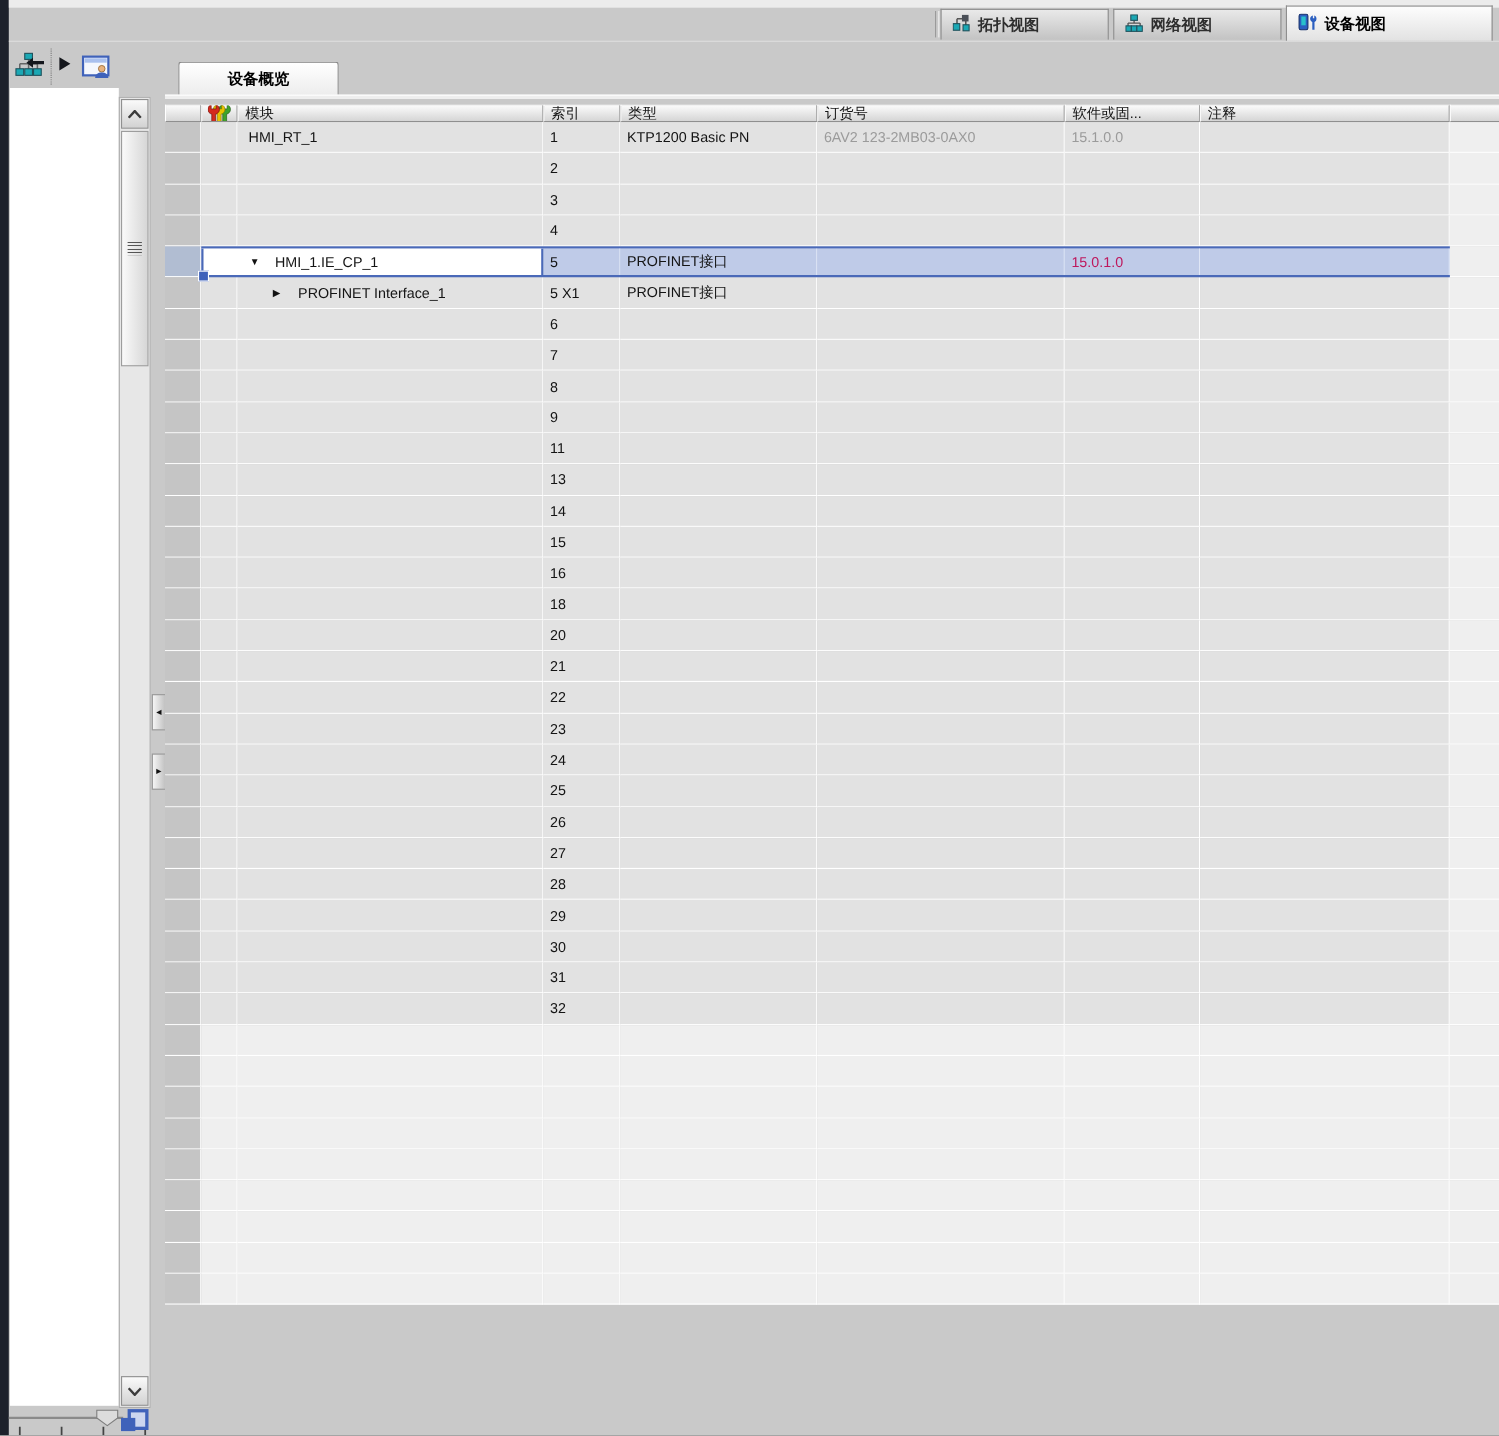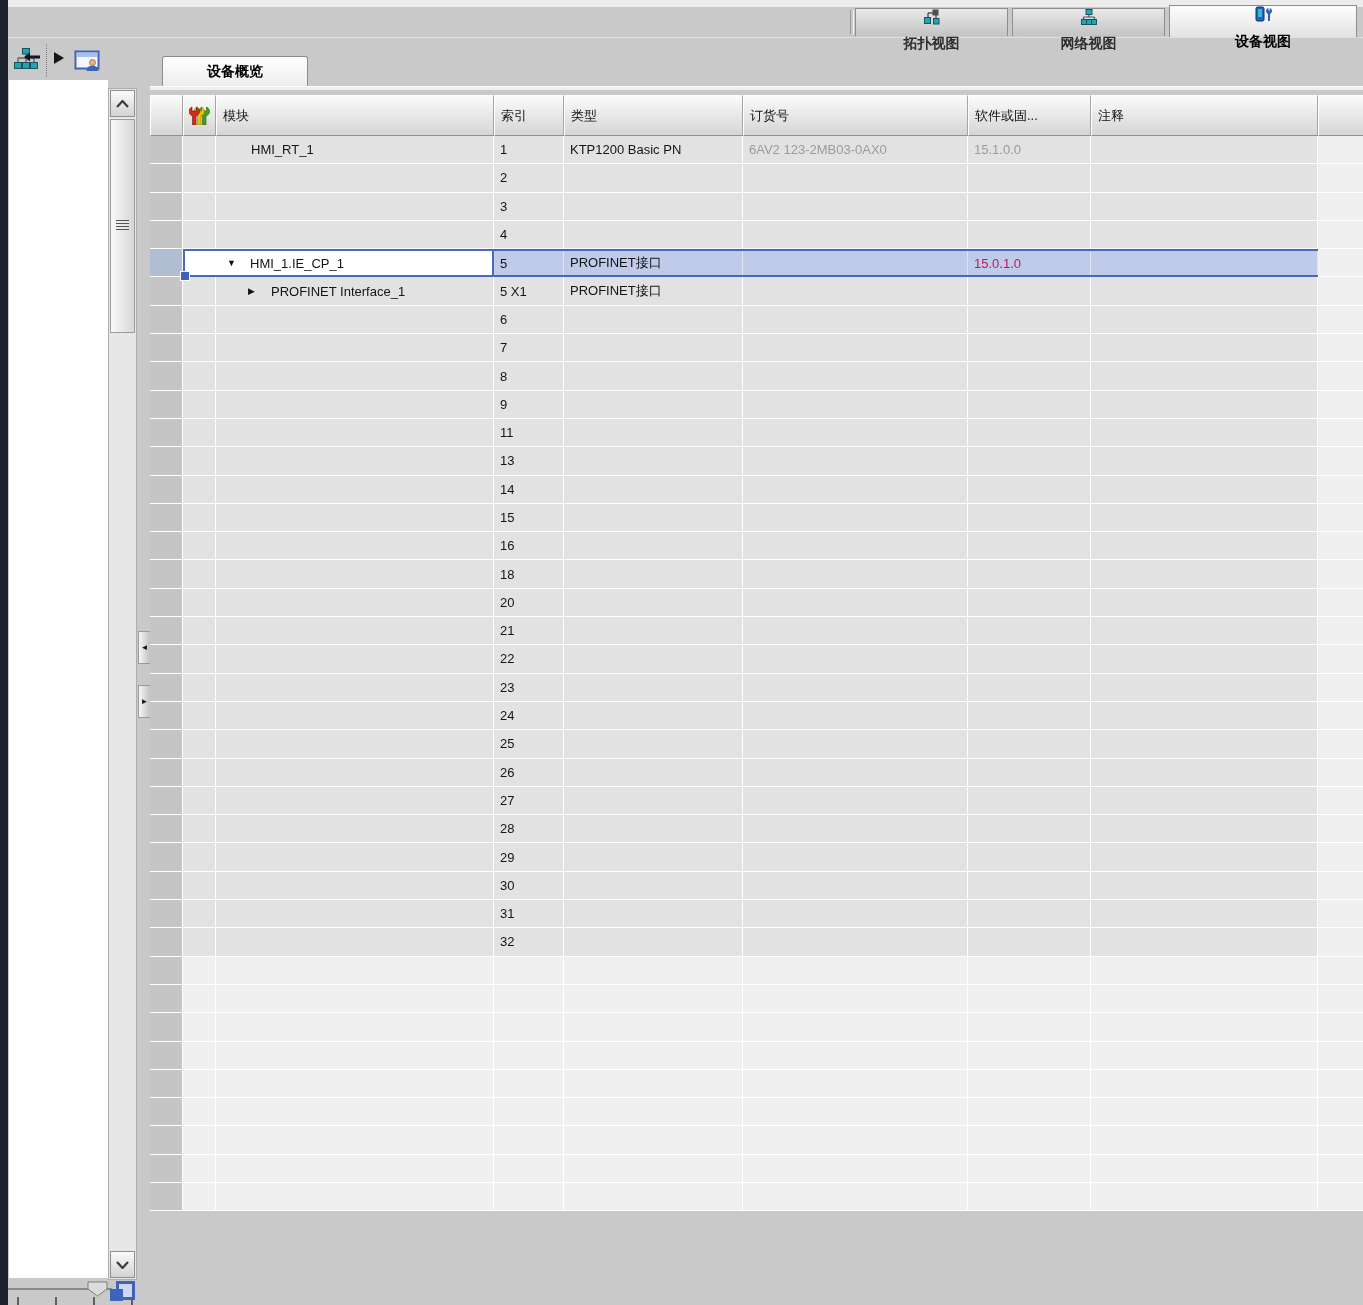--- a/index.html
+++ b/index.html
@@ -12,21 +12,21 @@
   
   .dark-strip{position:absolute;left:0;top:0;width:8px;height:1305px;background:#1d212b;}
   .top-light{position:absolute;left:8px;top:0;width:1355px;height:7px;background:#ececec;}
   .tabbar-line{position:absolute;left:8px;top:37px;width:1355px;height:1px;background:#dedede;}
 
   
   .vtab{position:absolute;top:8px;height:28px;box-sizing:border-box;
     display:flex;align-items:center;gap:7px;padding:0 10px;
     background:linear-gradient(#e9e9e9,#c3c3c3);
     border:1px solid #8e8e8e;border-bottom:none;
-    font-weight:bold;font-size:14px;color:#2e2e2e;flex-direction:column;}
+    font-weight:bold;font-size:14px;color:#2e2e2e;}
   .vtab.active{top:5px;height:32px;background:linear-gradient(#fdfdfd,#e2e2e2);color:#000;align-items:center;}
   .vtab-groove{position:absolute;top:10px;height:24px;width:2px;border-left:1px solid #9a9a9a;border-right:1px solid #f2f2f2;}
 
   
   .tool-icon{position:absolute;cursor:default;}
   .dotted-sep{position:absolute;left:46px;top:44px;height:33px;width:0;border-left:1px dotted #7d7d7d;}
   .canvas{position:absolute;left:9px;top:80px;width:99px;height:1198px;background:#fff;}
 
   
   .vscroll{position:absolute;left:108px;top:88px;width:29px;height:1192px;background:#e7e7e7;border:1px solid #adadad;box-sizing:border-box;}
@@ -39,21 +39,21 @@
 
   
   .ov-tab{position:absolute;left:162px;top:56px;width:146px;height:31px;box-sizing:border-box;
     background:linear-gradient(#ffffff,#ececec);border:1px solid #8c8c8c;border-bottom:none;
     border-radius:3px 3px 0 0;display:flex;align-items:center;justify-content:center;
     font-weight:bold;font-size:14px;color:#000;}
   .ov-strip{position:absolute;left:150px;top:86px;width:1213px;height:3px;background:#eeeeee;border-top:1px solid #fff;}
 
   
   .table{position:absolute;left:150px;top:95px;width:1213px;height:1210px;overflow:hidden;}
-  .thead{display:flex;height:41px;}
+  .thead{display:flex;height:16px;}
   .hcell{box-sizing:border-box;background:linear-gradient(#fbfbfb,#d5d5d5);
     border-top:1px solid #fff;border-left:1px solid #fff;border-right:1px solid #a5a5a5;border-bottom:1px solid #8f8f8f;
     display:flex;align-items:center;padding-left:6px;white-space:nowrap;overflow:hidden;}
   .t-row{display:flex;height:28.3px;}
   .cell{box-sizing:border-box;background:#e2e2e2;border-right:1px solid #fff;border-bottom:1px solid #fff;
     display:flex;align-items:center;padding-left:6px;white-space:nowrap;overflow:hidden;}
   .rowhdr{width:33px;background:#c5c5c5;padding:0;}
   .iconcell{width:33px;padding:0;}
   .modcell{width:278px;padding:0;}
   .c-index{width:70px}.c-type{width:179px}.c-order{width:225px}.c-firmware{width:123px}.c-comment{width:227px}
@@ -204,21 +204,21 @@
       <div class="hcell" style="width:227px">
           <span>注释</span>
         </div>
       <div class="hcell" style="width:45px;border-right:none"></div>
     </div>
     <div>
         <div class="t-row">
           <div class="cell rowhdr"></div>
           <div class="cell iconcell"></div>
           <div class="cell modcell">
-            <div class="modtext" style="margin-left: 35px; text-align: center;">HMI_RT_1</div>
+            <div class="modtext" style="margin-left: 10px; text-align: center;">HMI_RT_1</div>
           </div>
           <div class="cell c-index">1</div>
           <div class="cell c-type">KTP1200 Basic PN</div>
           <div class="cell c-order">6AV2 123-2MB03-0AX0</div>
           <div class="cell c-firmware">15.1.0.0</div>
           <div class="cell c-comment"></div>
           <div class="cell extra"></div>
         </div>
         <div class="t-row">
           <div class="cell rowhdr"></div>

